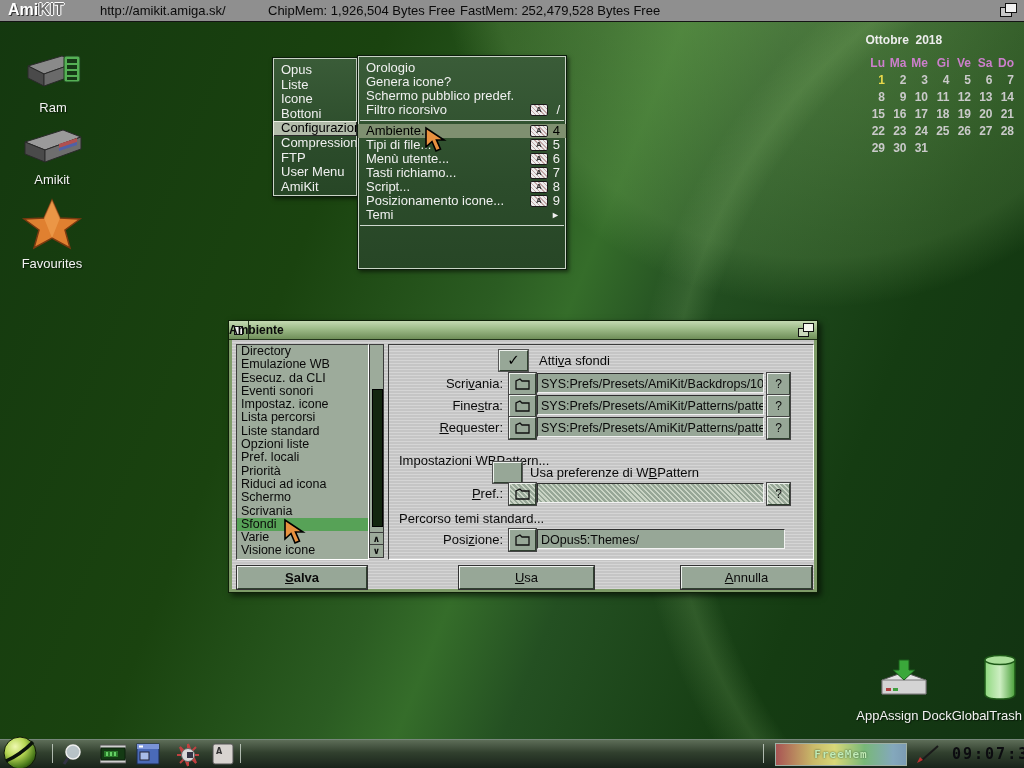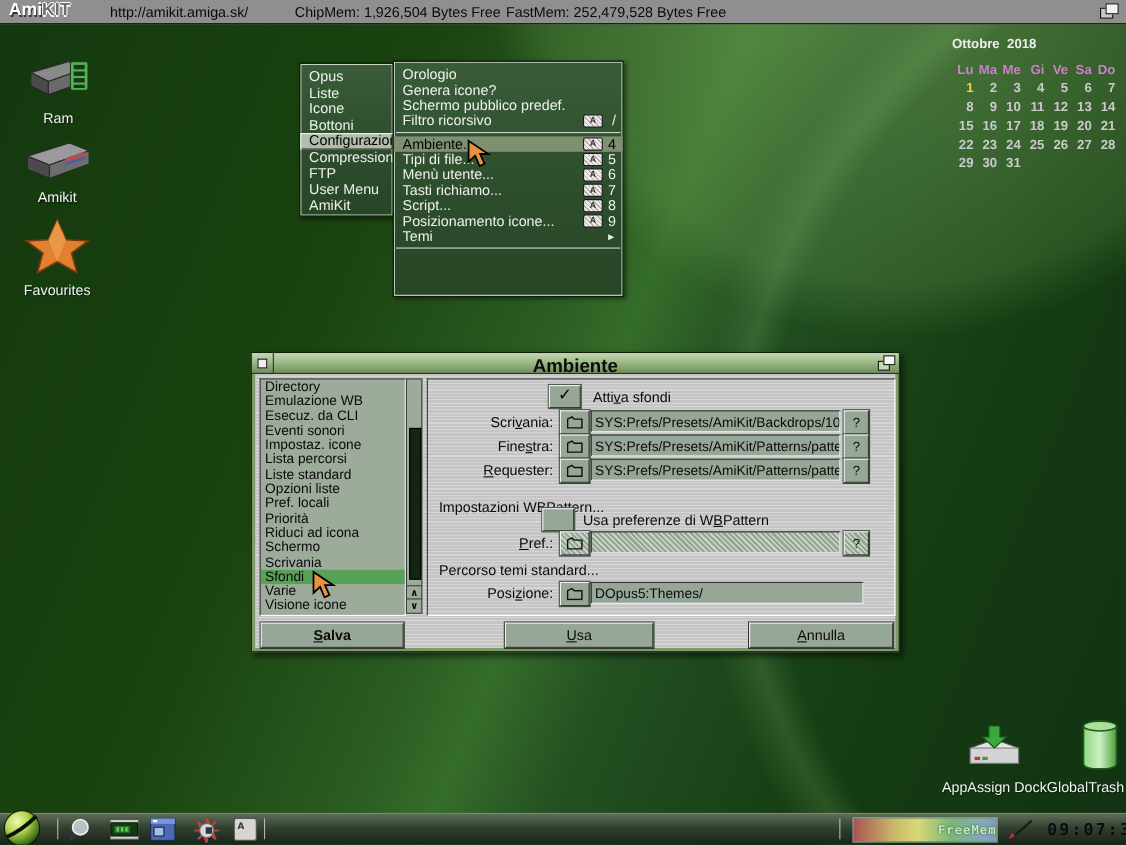--- a/index.html
+++ b/index.html
@@ -50,22 +50,22 @@
   .smi-sc{width:8px;text-align:right;}
   .smi-arrow{font-size:9px;}
   .menu-sep{border-top:1px solid #cfd8cf;margin:3px 2px;}
   
   .cursor{position:absolute;pointer-events:none;}
   
   .window{position:absolute;left:228px;top:320px;width:588px;height:271px;
     border:1px solid #0e2008;background:#7e9c68;box-shadow:3px 3px 6px #0009;}
   .titlebar{height:18px;background:linear-gradient(180deg,#c4d9b2 0%,#9dbb88 45%,#6f8e59 100%);
     position:relative;border-bottom:1px solid #24361c;}
-  .title-text{position:absolute;left:0;right:0;top:2px;text-align:center;color:#0a0a0a;
-    font-weight:bold;font-size:17px;}
+  .title-text{position:absolute;left:0;right:0;top:2px;color:#0a0a0a;
+    font-weight:bold;font-size:12px;}
   .close-gadget{position:absolute;left:0;top:0;width:19px;height:18px;border-right:1px solid #24361c;cursor:pointer;}
   .close-gadget i{position:absolute;left:5px;top:5px;width:7px;height:7px;background:#f0f0f0;border:1px solid #111;}
   .win-depth{position:absolute;right:2px;top:2px;width:17px;height:13px;cursor:pointer;}
   .win-depth .b1,.win-depth .b2{position:absolute;width:9px;height:7px;border:1px solid #111;}
   .win-depth .b1{left:0;top:5px;background:#c9d8ba;}
   .win-depth .b2{left:5px;top:0;background:#f4f7ee;}
   .win-body{position:absolute;left:3px;top:19px;right:3px;bottom:3px;
     background:repeating-linear-gradient(0deg,rgba(255,255,255,.28) 0 1px,rgba(0,0,0,0) 1px 3px),#c5c5c5;}
   
   .cfg-list{position:absolute;left:4px;top:4px;width:131px;height:214px;background:#9dab9b;
@@ -107,21 +107,21 @@
     border-top:1px solid #eef2ee;border-left:1px solid #eef2ee;border-bottom:1px solid #2f3f2f;border-right:1px solid #2f3f2f;
     box-shadow:0 0 0 1px #333;cursor:pointer;}
   .btn.bold{font-weight:bold;}
   
   .taskbar{position:absolute;left:0;bottom:0;width:1024px;height:28px;
     background:linear-gradient(180deg,#5d6d58 0%,#31402e 45%,#18231a 100%);border-top:1px solid #76867a;}
   .tb-sep{position:absolute;top:4px;width:1px;height:19px;background:#cfd8cf;opacity:.8;}
   .tb-icon{position:absolute;top:3px;cursor:pointer;}
   .freemem{position:absolute;left:775px;top:3px;width:130px;height:21px;border:1px solid #9fb0a4;
     background:linear-gradient(90deg,#a85454 0%,#c8b868 28%,#d8d878 45%,#78b878 68%,#84a8bc 90%,#7c9cb4 100%);
-    text-align:right;font-family:"DejaVu Sans Mono",monospace;font-size:11px;font-weight:bold;
+    text-align:center;font-family:"DejaVu Sans Mono",monospace;font-size:11px;font-weight:bold;
     color:#c2ecb6;line-height:21px;letter-spacing:1px;text-shadow:0 0 2px #2a4a2a;}
   .clock{position:absolute;left:952px;top:5px;font-family:"DejaVu Sans Mono",monospace;
     font-size:15px;font-weight:bold;color:#0c0c10;letter-spacing:2px;}
 </style>
 </head>
 <body>
 
 <div class="screen">
 
   <div class="topbar">

